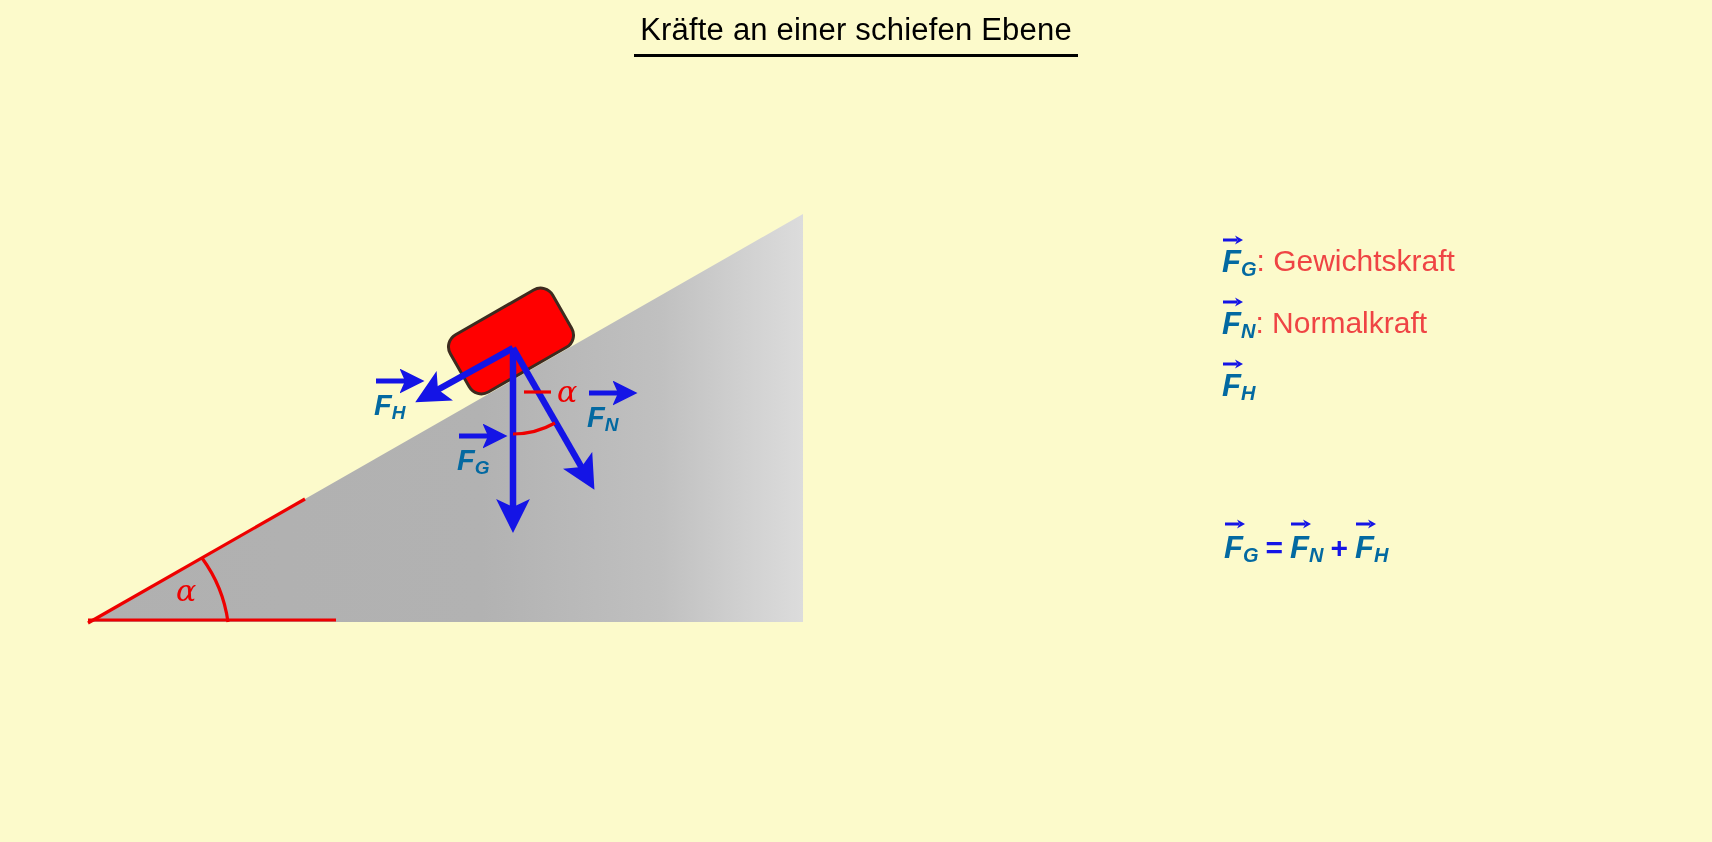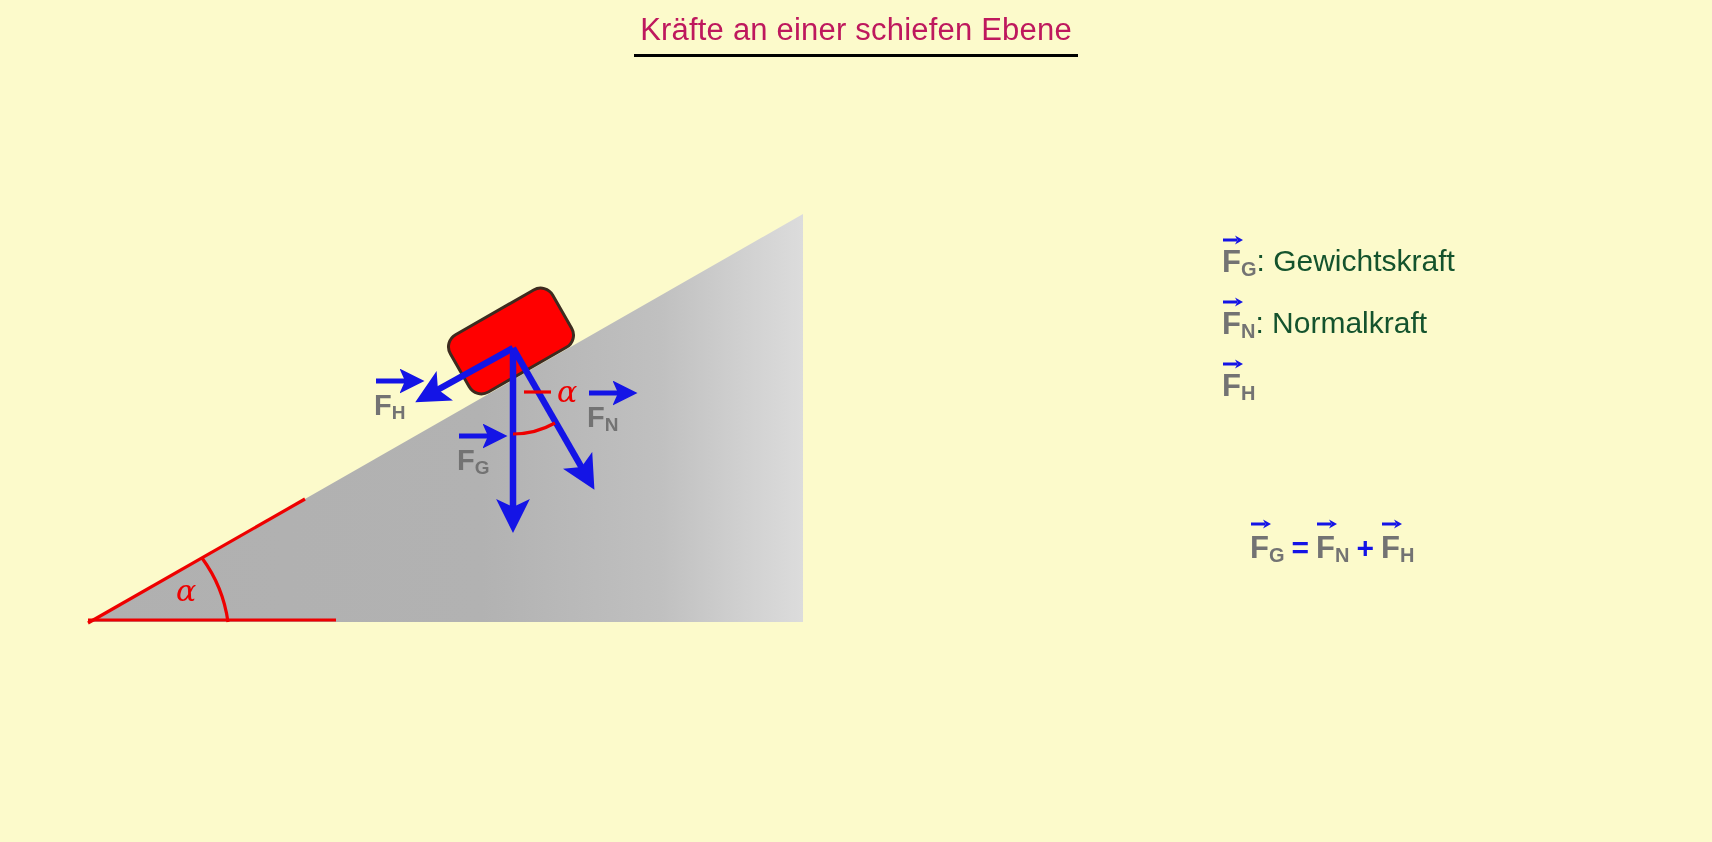--- a/index.html
+++ b/index.html
@@ -23,21 +23,21 @@
   }
 
   
   #title {
     position: absolute;
     left: 0;
     top: 12px;
     width: 1712px;
     text-align: center;
     font-size: 31px;
-    color: #be185d;
+    color: #000000;
     letter-spacing: 0.2px;
   }
   #title .title-text {
     display: inline-block;
     padding: 0 6px 6px 6px;
     border-bottom: 3px solid #000;
   }
 
   
   #diagram {
@@ -59,31 +59,32 @@
     line-height: 1.0;
   }
   .legend-row {
     height: 62px;
     display: flex;
     align-items: flex-start;
     white-space: nowrap;
   }
   .legend-text {
     font-size: 30px;
-    color: #14532d;
+    color: #ef4444;
   }
 
   
   .vec {
     display: inline-block;
     position: relative;
     font-size: 30px;
     font-weight: bold;
-    color: #737373;
-    white-space: nowrap;
+    color: #0369a1;
+    white-space: nowrap;
+    font-style: italic;
   }
   .vec .base {
     font-weight: bold;
     font-size: 31px;
   }
   .vec .sub {
     font-size: 20px;
     font-weight: bold;
     vertical-align: -4px;
   }
@@ -91,21 +92,21 @@
     position: absolute;
     left: 0px;
     top: -12px;
     width: 22px;
     height: 11px;
     pointer-events: none;
   }
 
   #equation {
     position: absolute;
-    left: 1250px;
+    left: 1224px;
     top: 530px;
     color: #1414E6;
     font-size: 30px;
     white-space: nowrap;
   }
   #equation .op {
     font-weight: bold;
     font-size: 30px;
     padding: 0 7px;
   }

